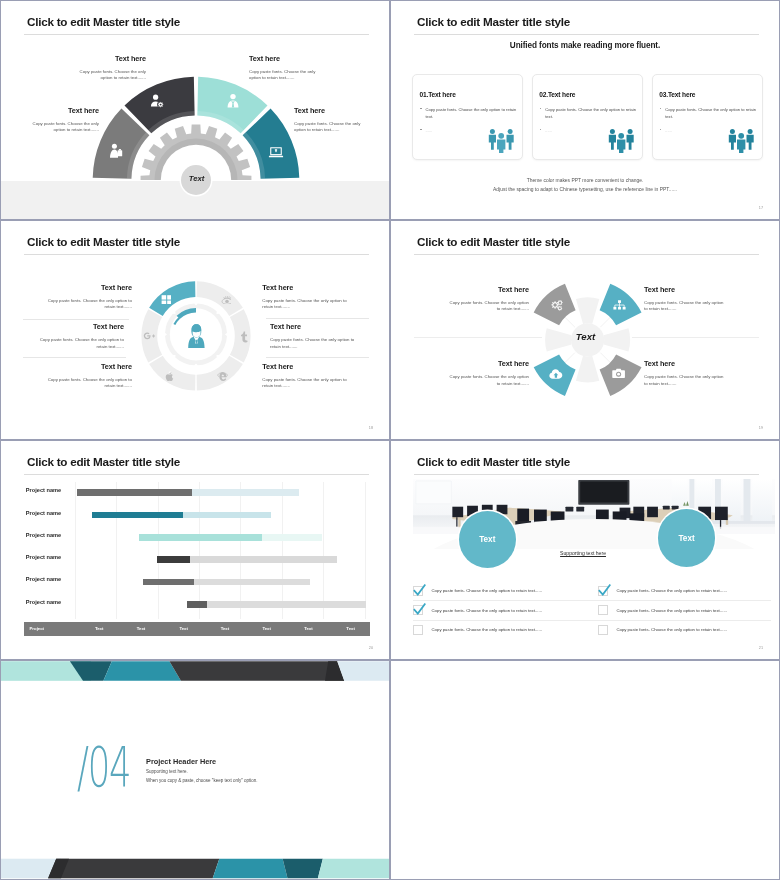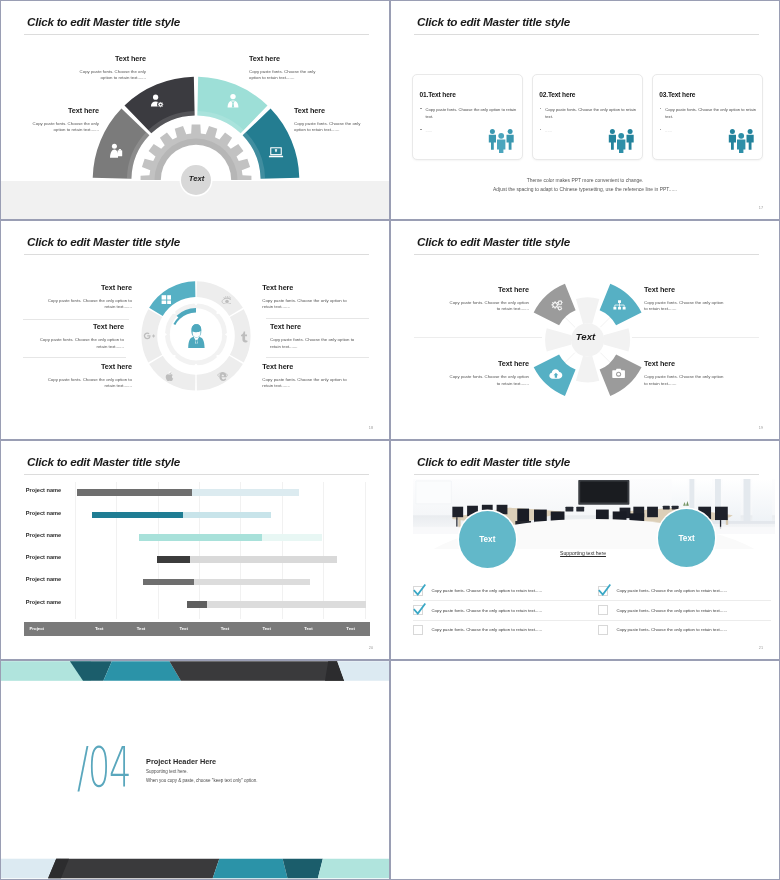--- a/index.html
+++ b/index.html
@@ -1,19 +1,19 @@
 <!DOCTYPE html>
 <html><head>
 <meta charset="utf-8">
 <style>
   html,body{margin:0;padding:0;}
   body{width:780px;height:880px;background:#fff;font-family:"Liberation Sans",sans-serif;overflow:hidden;}
   .grid{position:relative;width:780px;height:880px;display:grid;grid-template-columns:390px 390px;grid-template-rows:220px 220px 220px 220px;}
   .slide{position:relative;width:390px;height:220px;box-sizing:border-box;border:1px solid #9a9eb4;background:#fff;overflow:hidden;}
-  .ttl{position:absolute;left:26px;top:13.5px;font-size:11.7px;font-weight:bold;color:#1a1a1a;letter-spacing:-0.25px;white-space:nowrap;font-style:italic;}
+  .ttl{position:absolute;left:26px;top:13.5px;font-size:11.7px;font-weight:bold;color:#1a1a1a;letter-spacing:-0.25px;white-space:nowrap;}
   .trule{position:absolute;left:23px;top:33px;width:345px;height:1px;background:#dcdcdc;}
   .pnum{position:absolute;right:16px;bottom:9px;font-size:3.8px;color:#9b9b9b;}
   .h3{font-size:7.3px;font-weight:bold;color:#1c1c1c;letter-spacing:-0.1px;}
   .bd{font-size:4.35px;color:#555;line-height:1.48;}
   
   #s1 .s1band{position:absolute;left:0;right:0;top:180px;bottom:0;background:#f1f1f1;}
   #s1 .s1svg{position:absolute;left:0;top:0;}
   #s1 .s1ct{position:absolute;left:181px;top:173.2px;width:29px;text-align:center;font-size:7.7px;font-weight:bold;font-style:italic;color:#1c1c1c;}
   #s1 .s1ic{position:absolute;}
   #s1 .s1t{position:absolute;}
@@ -164,20 +164,21 @@
         <div class="bd">Copy paste fonts. Choose the only option to retain text.......</div>
       </div>
     <div class="s1t s1t4">
         <div class="h3">Text here</div>
         <div class="bd">Copy paste fonts. Choose the only option to retain text.......</div>
       </div>
   </div>
   <div class="slide" id="s2">
     <div class="ttl">Click to edit Master title style</div>
     <div class="trule"></div>
+    <div class="s2sub">Unified fonts make reading more fluent.</div>
     <div class="s2card" style="left:21.3px">
       <div class="s2h">01.Text here</div>
       <div class="s2b"><i class="bul"></i><span>Copy paste fonts. Choose the only option to retain text.</span></div>
       <div class="s2b s2b2"><i class="bul"></i><span class="dots">......</span></div>
       <svg class="s2ic" viewBox="0 0 265 260" width="26.5" height="26">
         <g fill="#3b98b0">
             <circle cx="44" cy="45" r="25"></circle>
             <path d="M8 77h72v78H58v72H30v-72H8z"></path>
           </g>
         <g fill="#3b98b0">

